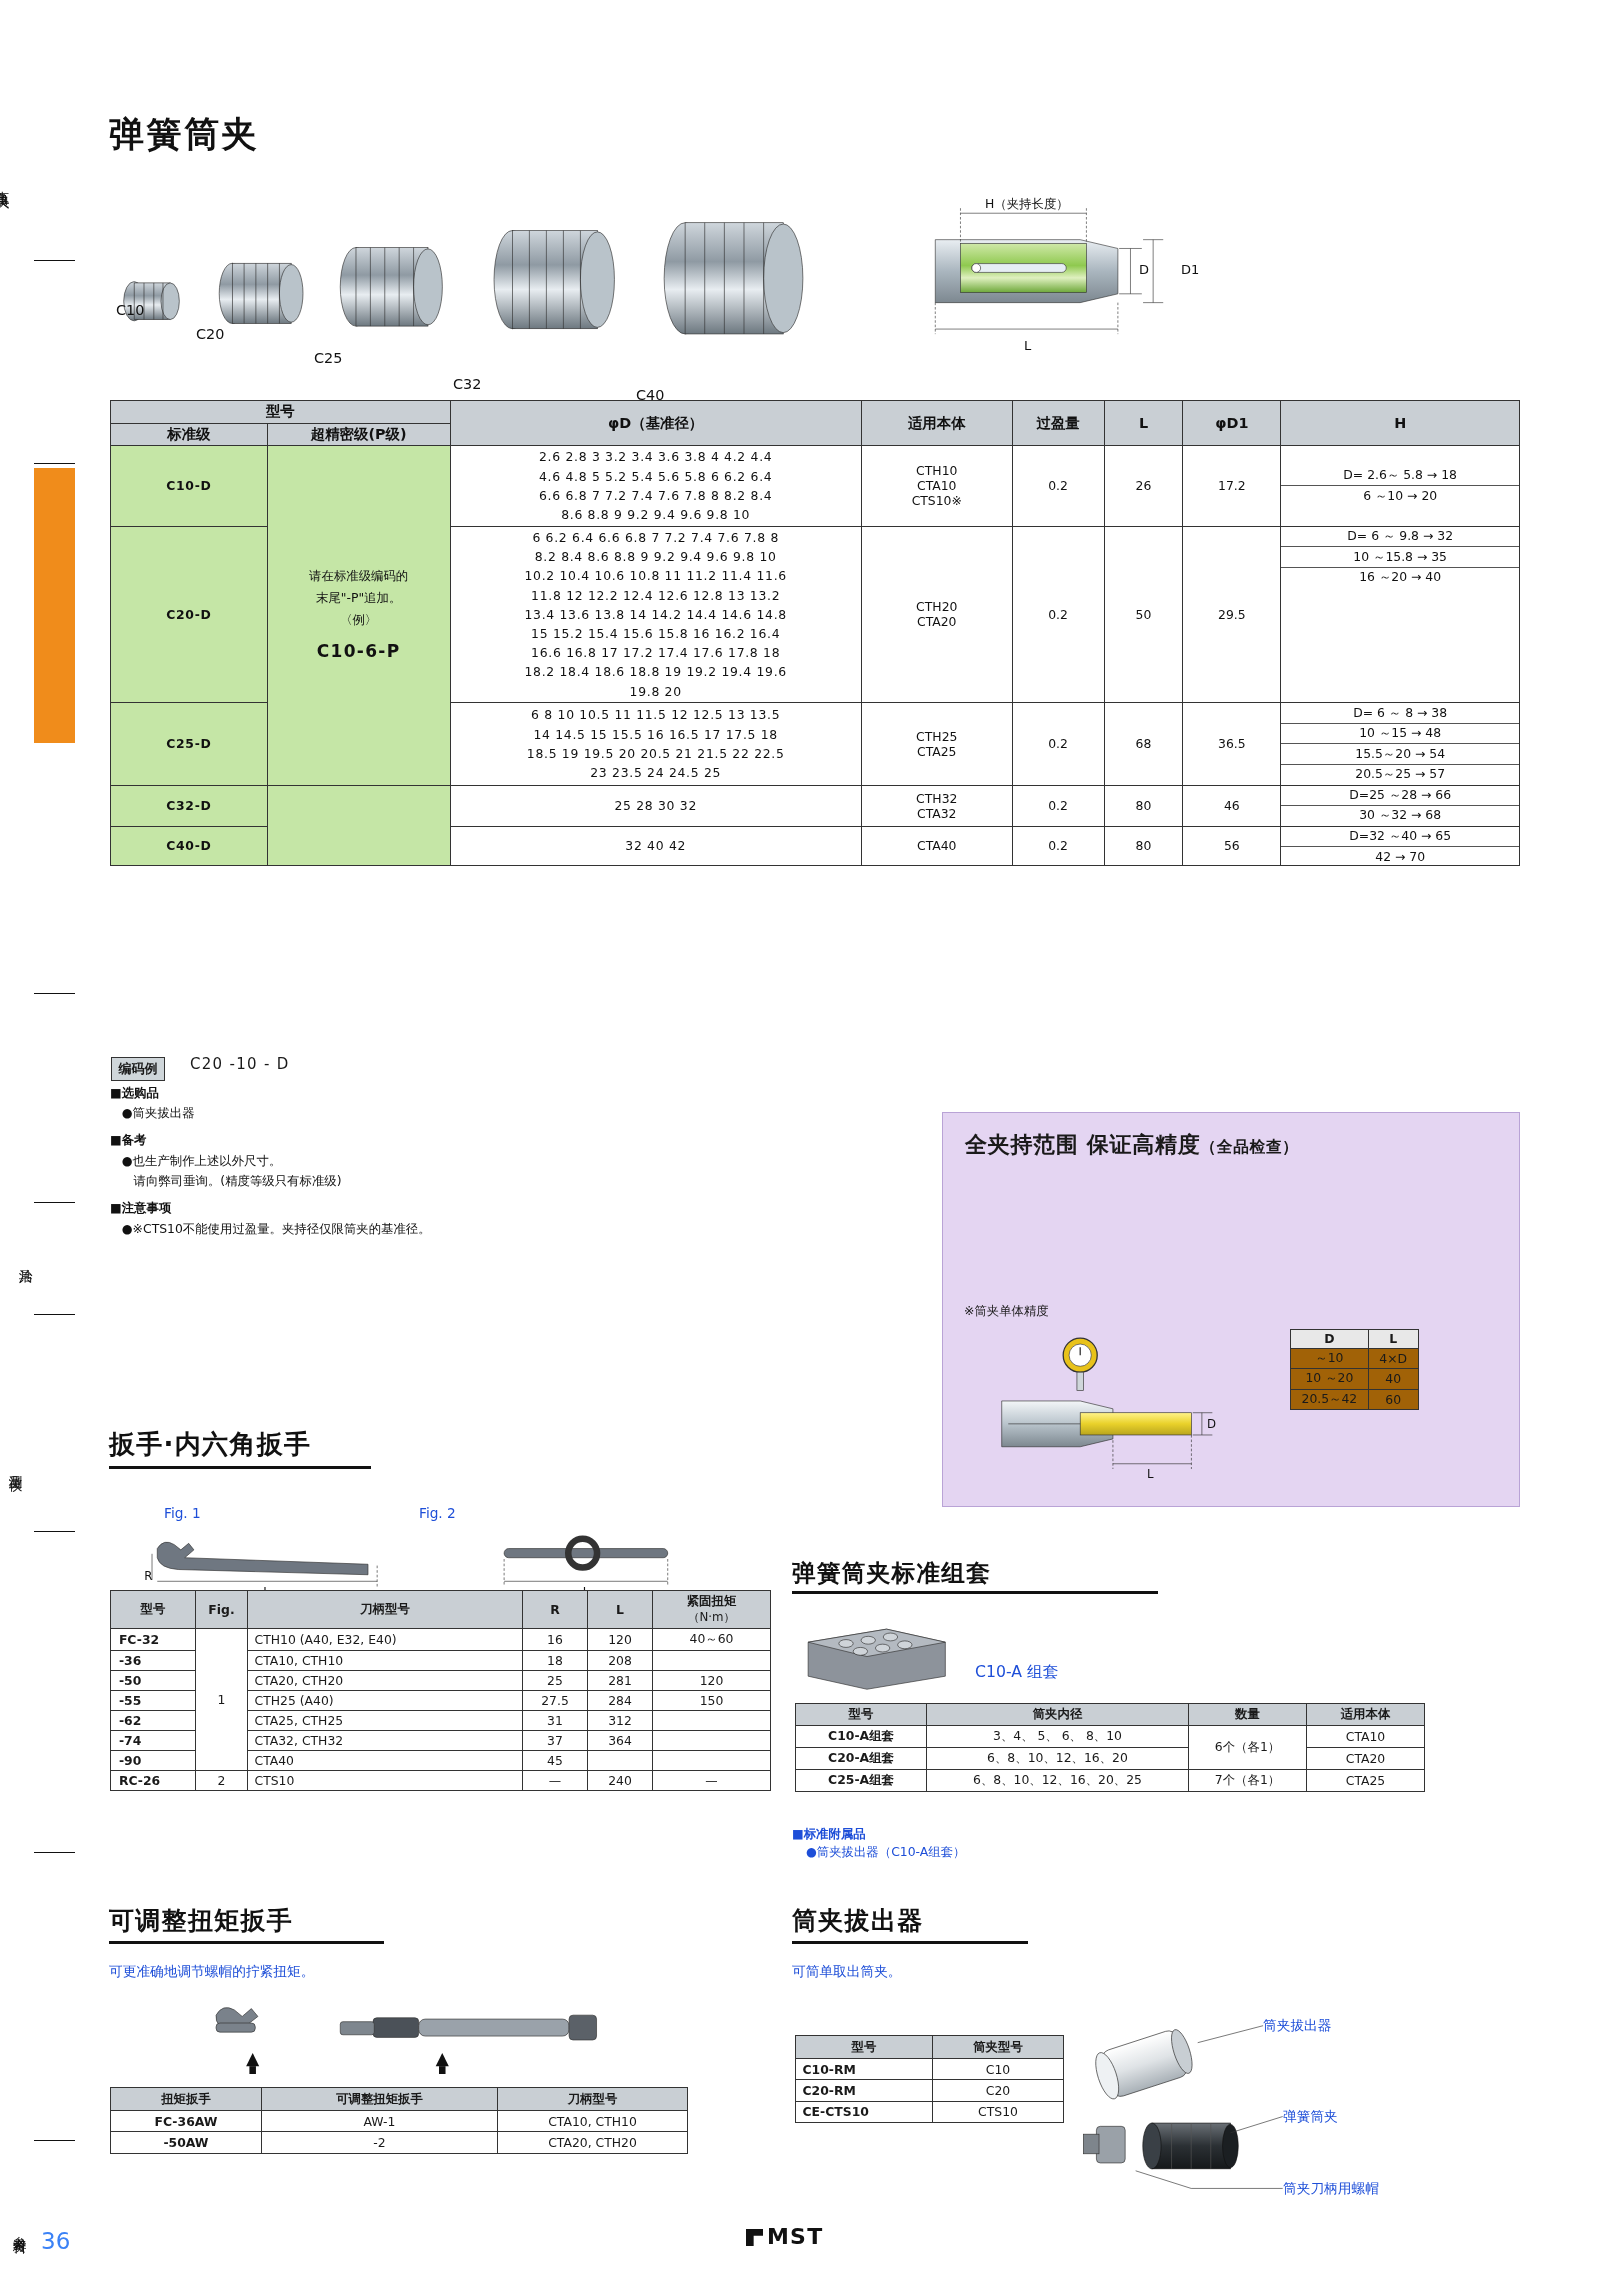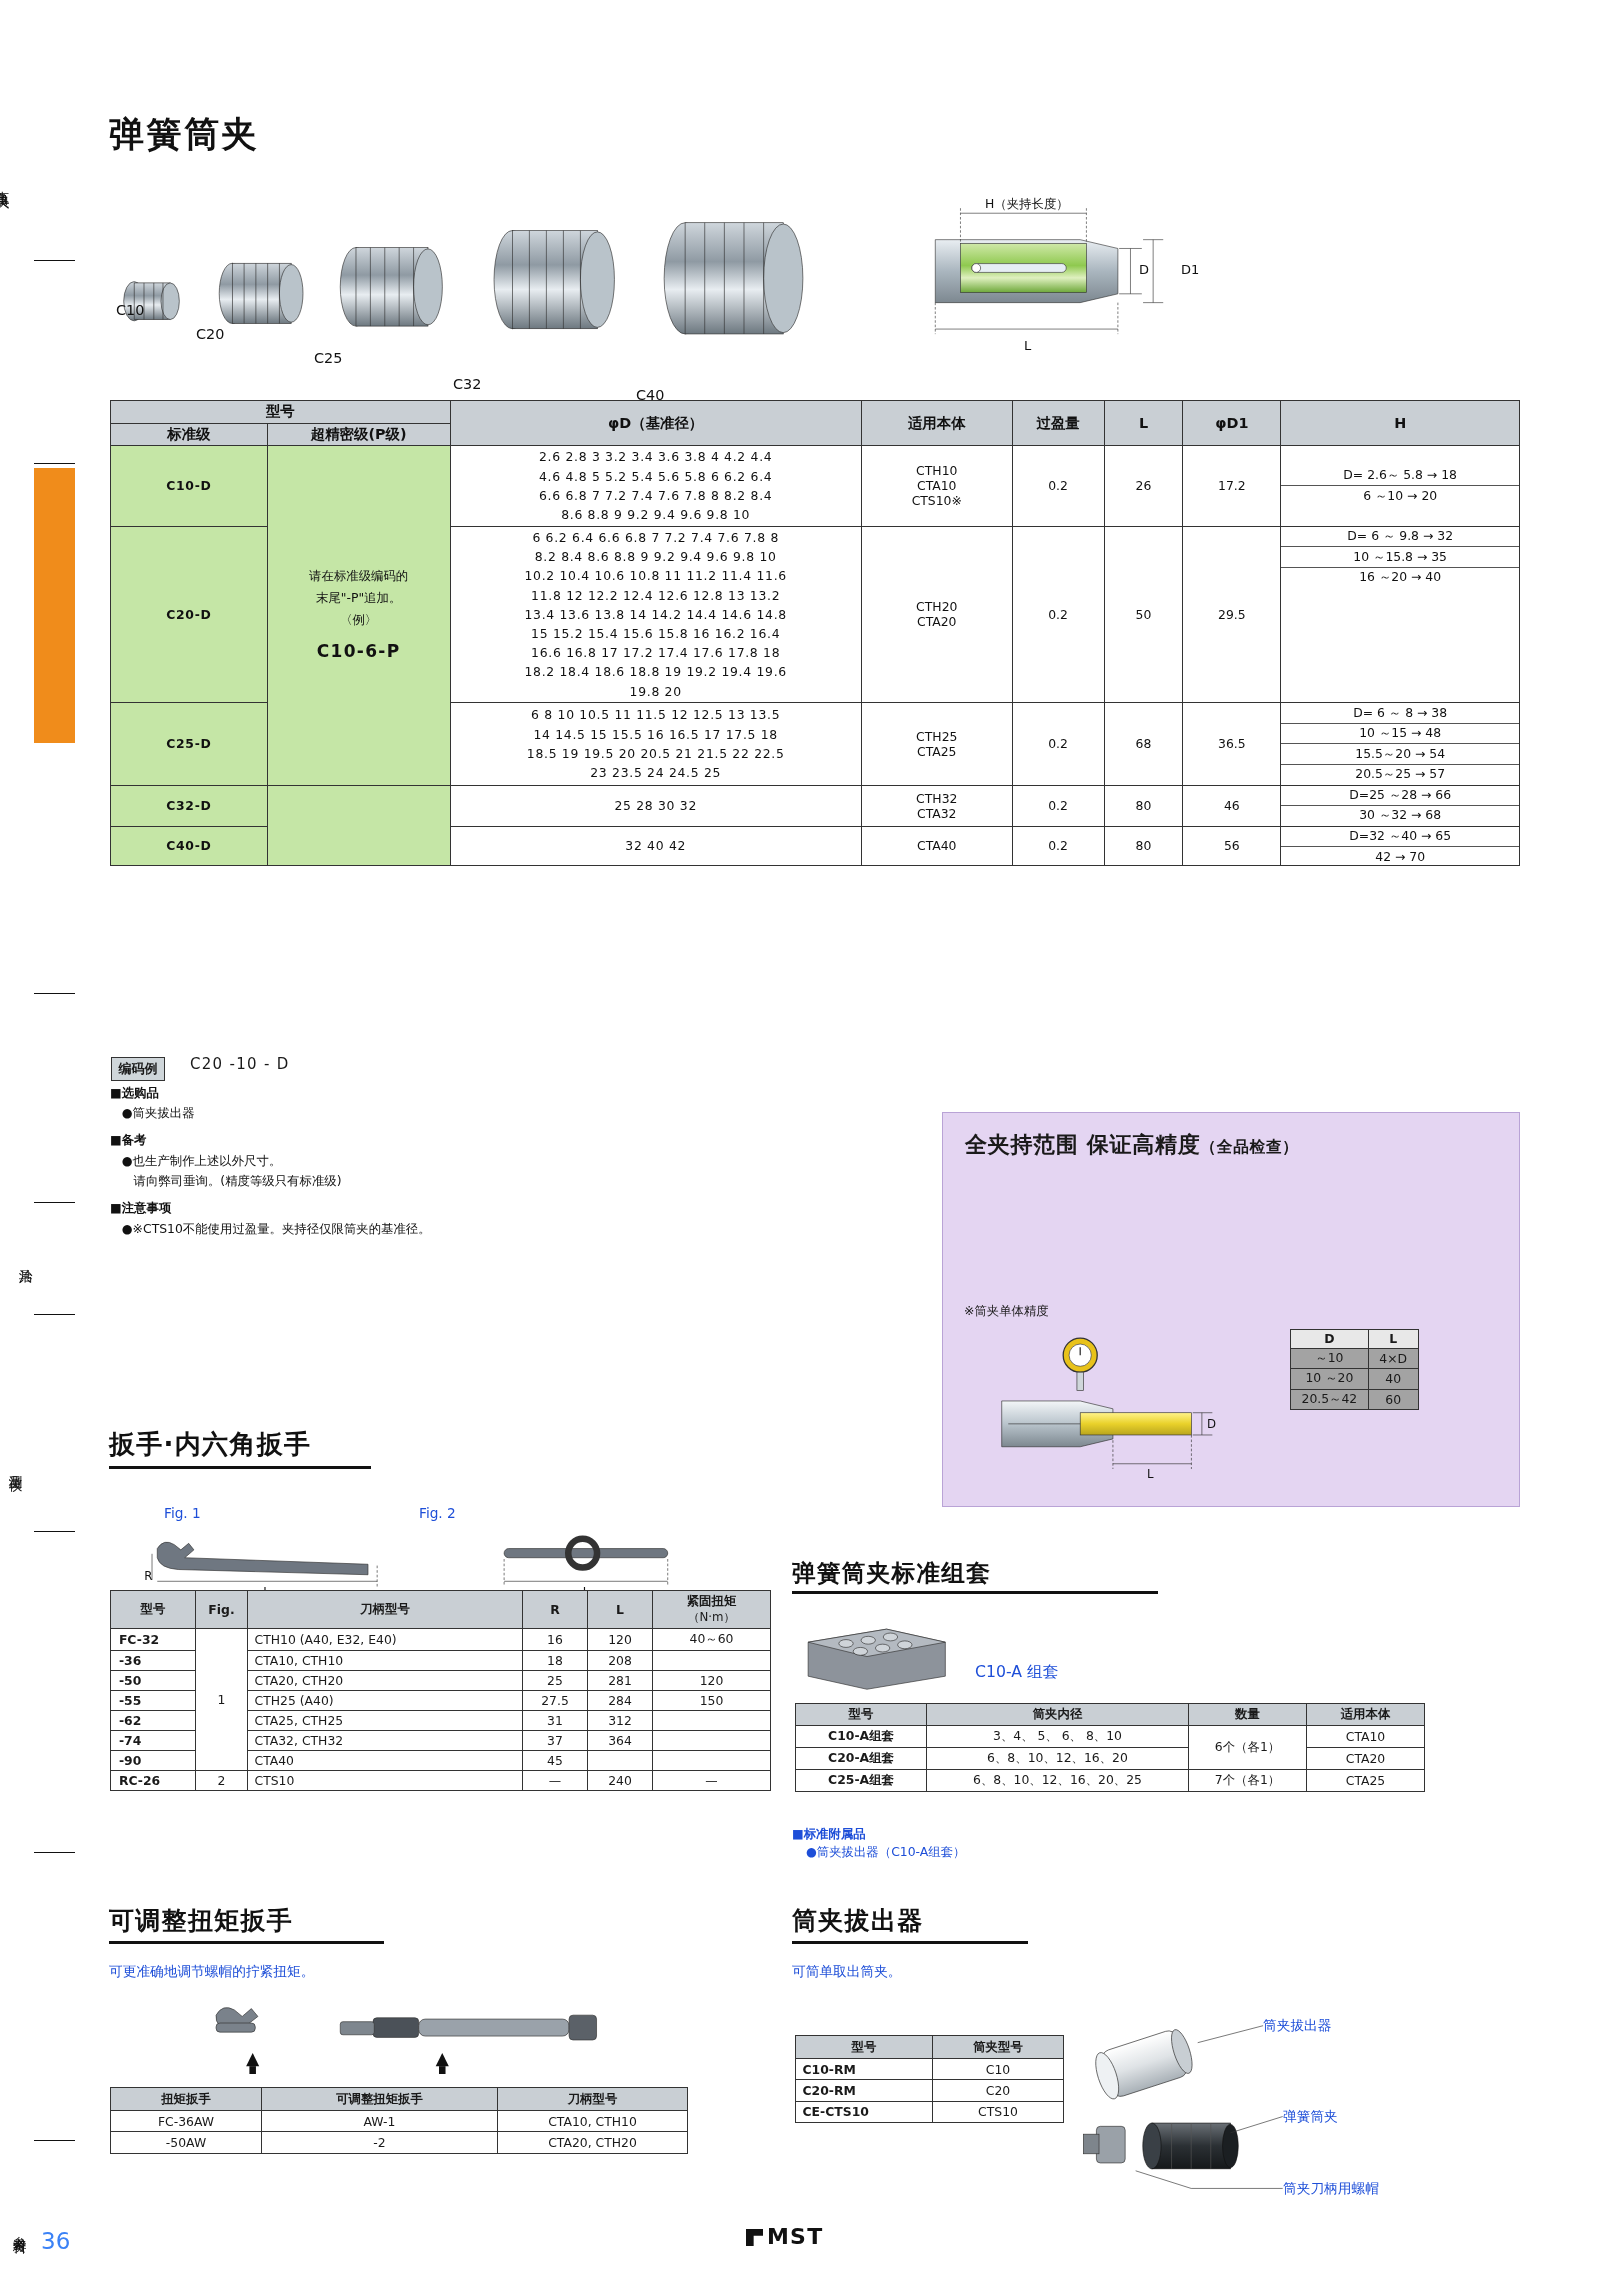--- a/index.html
+++ b/index.html
@@ -74,41 +74,41 @@
     background:#e4d5f2;border:1.3px solid #b9a3d6;
   }
   .purple .ttl{position:absolute;left:22px;top:17px;font-size:22px;font-weight:bold;letter-spacing:0.7px;}
   .purple .ttl small{font-size:15.7px;font-weight:bold;}
   .ptbl{position:absolute;left:21px;top:55px;width:523px;}
   .ptbl td,.ptbl th{border:1.3px solid #4a2f78;font-size:15.7px;padding:4.6px 2.6px;text-align:center;background:#fff;}
   .ptbl th{background:#9b84c4;color:#fff;font-weight:bold;font-size:15px;}
   .ptbl .big{font-size:23.6px;font-weight:bold;color:#d40000;}
   .pnote{position:absolute;left:21px;top:190px;font-size:12.4px;}
   .dltbl{position:absolute;left:347px;top:216px;}
-  .dltbl td,.dltbl th{border:0.7px solid #333;font-size:12.4px;padding:1.3px 10.5px;background:#a3a3a3;text-align:center;}
+  .dltbl td,.dltbl th{border:0.7px solid #333;font-size:12.4px;padding:1.3px 10.5px;background:#a16207;text-align:center;}
   .dltbl th{background:#e8e8e8;font-weight:bold;}
 
   
   .wrTbl{position:absolute;left:110px;top:1590px;}
   .wrTbl td,.wrTbl th{border:0.7px solid #333;font-size:12.4px;padding:2px 3.9px;text-align:center;}
   .wrTbl th{background:#c9cfd4;font-weight:bold;}
   .wrTbl td.l{text-align:left;padding-left:6.5px;}
   .wrTbl td.model{font-weight:bold;text-align:left;padding-left:7.9px;}
 
   
   .setTbl{position:absolute;left:795px;top:1703px;}
   .setTbl td,.setTbl th{border:0.7px solid #333;font-size:12.4px;padding:2px 5.2px;text-align:center;}
   .setTbl th{background:#c9cfd4;font-weight:bold;}
   .setTbl td.b{font-weight:bold;}
 
   
   .tqTbl{position:absolute;left:110px;top:2087px;}
   .tqTbl td,.tqTbl th{border:0.7px solid #333;font-size:12.4px;padding:2.6px 5.2px;text-align:center;}
   .tqTbl th{background:#c9cfd4;font-weight:bold;}
-  .tqTbl td.b{font-weight:normal;}
+  .tqTbl td.b{font-weight:bold;}
 
   
   .exTbl{position:absolute;left:795px;top:2035px;}
   .exTbl td,.exTbl th{border:0.7px solid #333;font-size:12.4px;padding:2.6px 6.5px;text-align:center;}
   .exTbl th{background:#c9cfd4;font-weight:bold;}
   .exTbl td.b{font-weight:bold;text-align:left;padding-left:6.5px;}
 
   .txt{position:absolute;font-size:13.7px;color:#1d4ed8;}
   .lbl{position:absolute;font-size:13px;color:#111;}
   .small{font-size:11.8px;}

